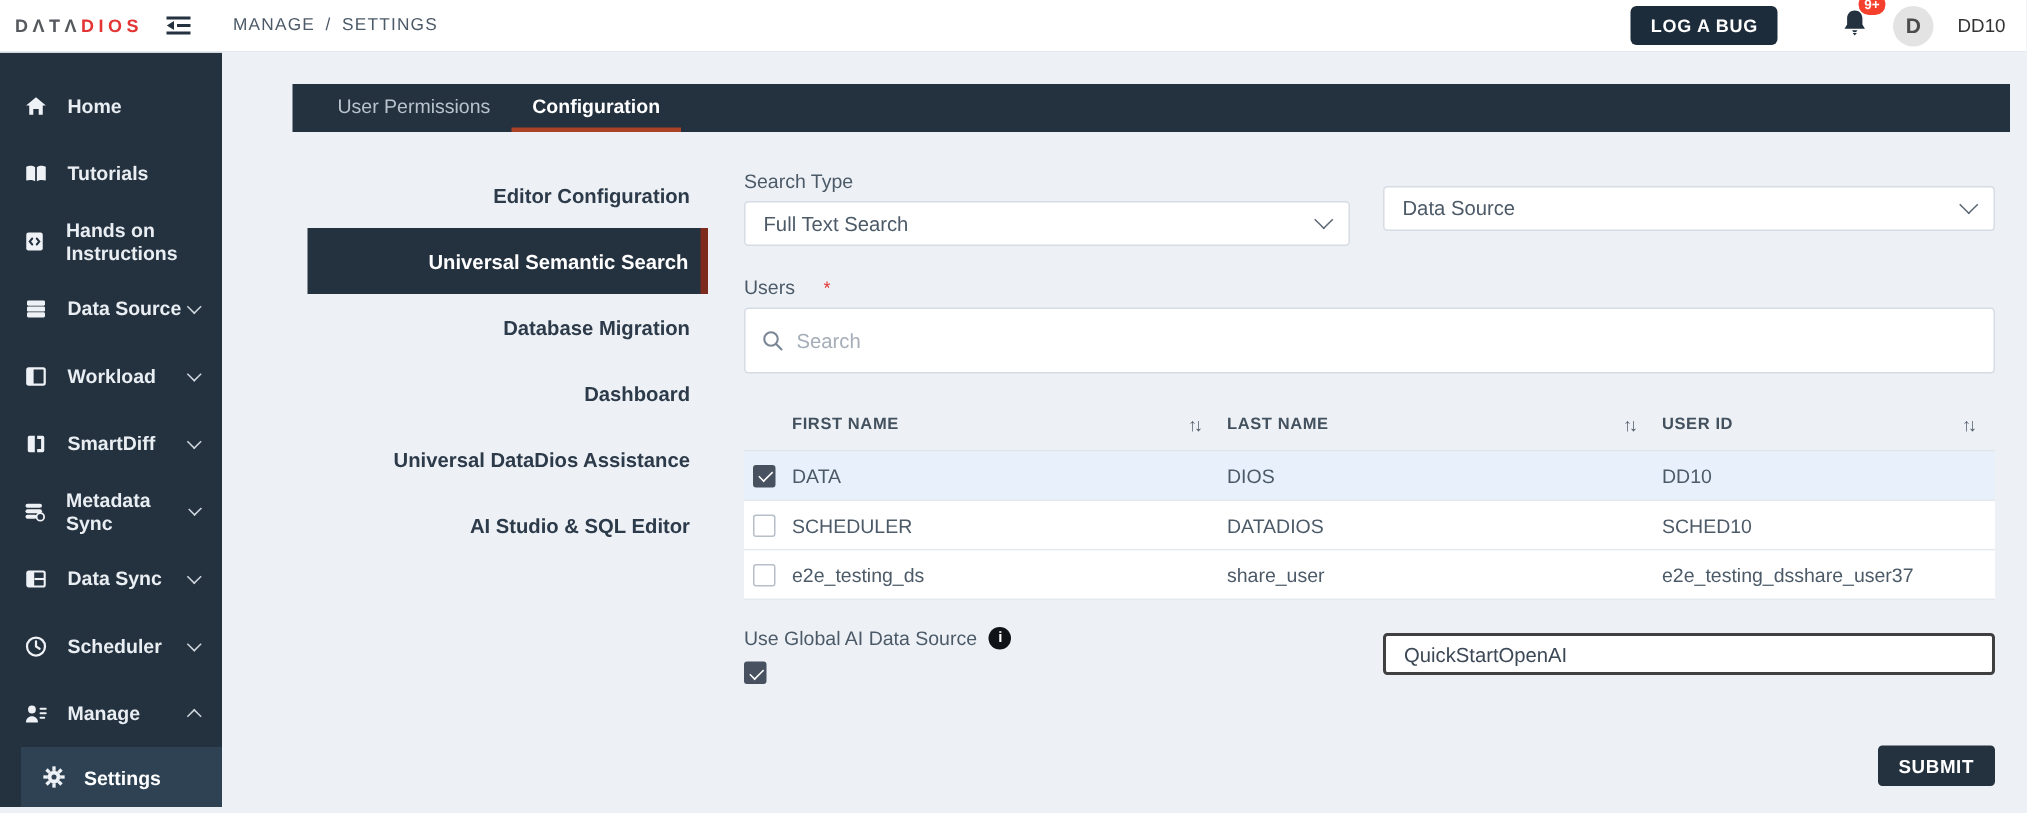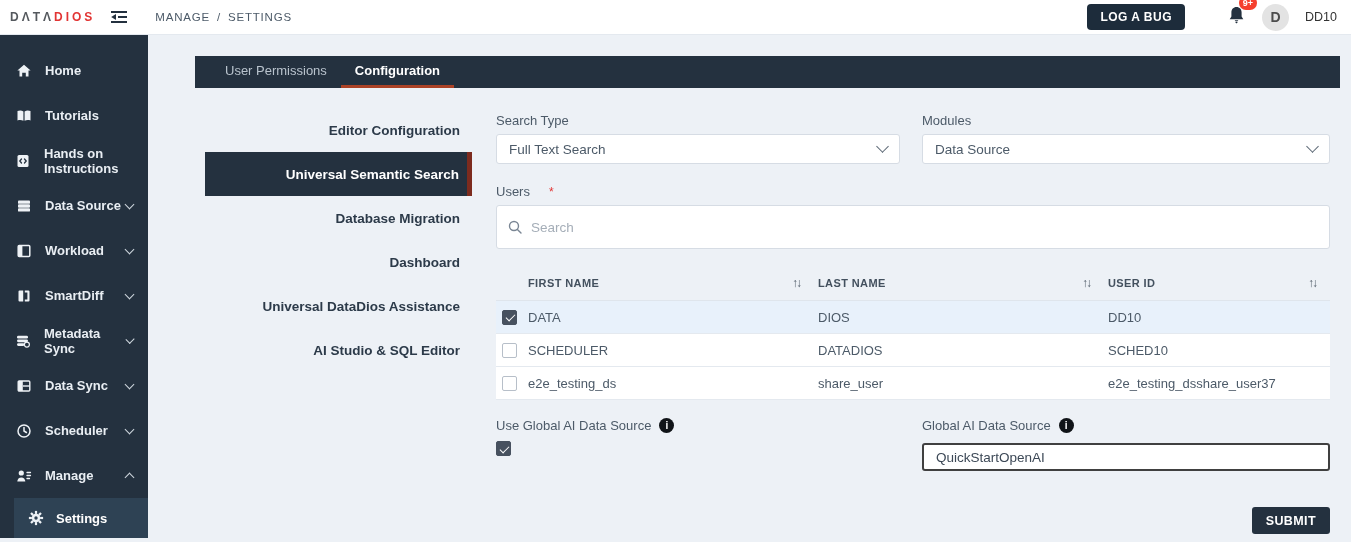--- a/index.html
+++ b/index.html
@@ -260,21 +260,20 @@
       <div class="form-col">
         <div class="row2">
           <div class="field-l">
             <div class="flabel">Search Type</div>
             <div class="selbox">
               <span>Full Text Search</span>
               <span class="sel-chev"></span>
             </div>
           </div>
           <div class="field-r">
-            <div class="flabel">Modules</div>
             <div class="selbox">
               <span>Data Source</span>
               <span class="sel-chev"></span>
             </div>
           </div>
         </div>
 
         <div class="users-block">
           <div class="flabel" style="gap:19px;">
             <span>Users</span>
@@ -337,24 +336,20 @@
           <div class="field-l">
             <div class="flabel">
               <span>Use Global AI Data Source</span>
               <span class="info"></span>
             </div>
             <div class="cb-row">
               <span class="cb checked"></span>
             </div>
           </div>
           <div class="field-r">
-            <div class="flabel">
-              <span>Global AI Data Source</span>
-              <span class="info"></span>
-            </div>
             <input class="txtbox" type="text" style="margin-top: 4px; height: 28px;" value="QuickStartOpenAI">
           </div>
         </div>
 
         <div class="submit-row">
           <button class="submit">SUBMIT</button>
         </div>
       </div>
     </div>
   </div>

